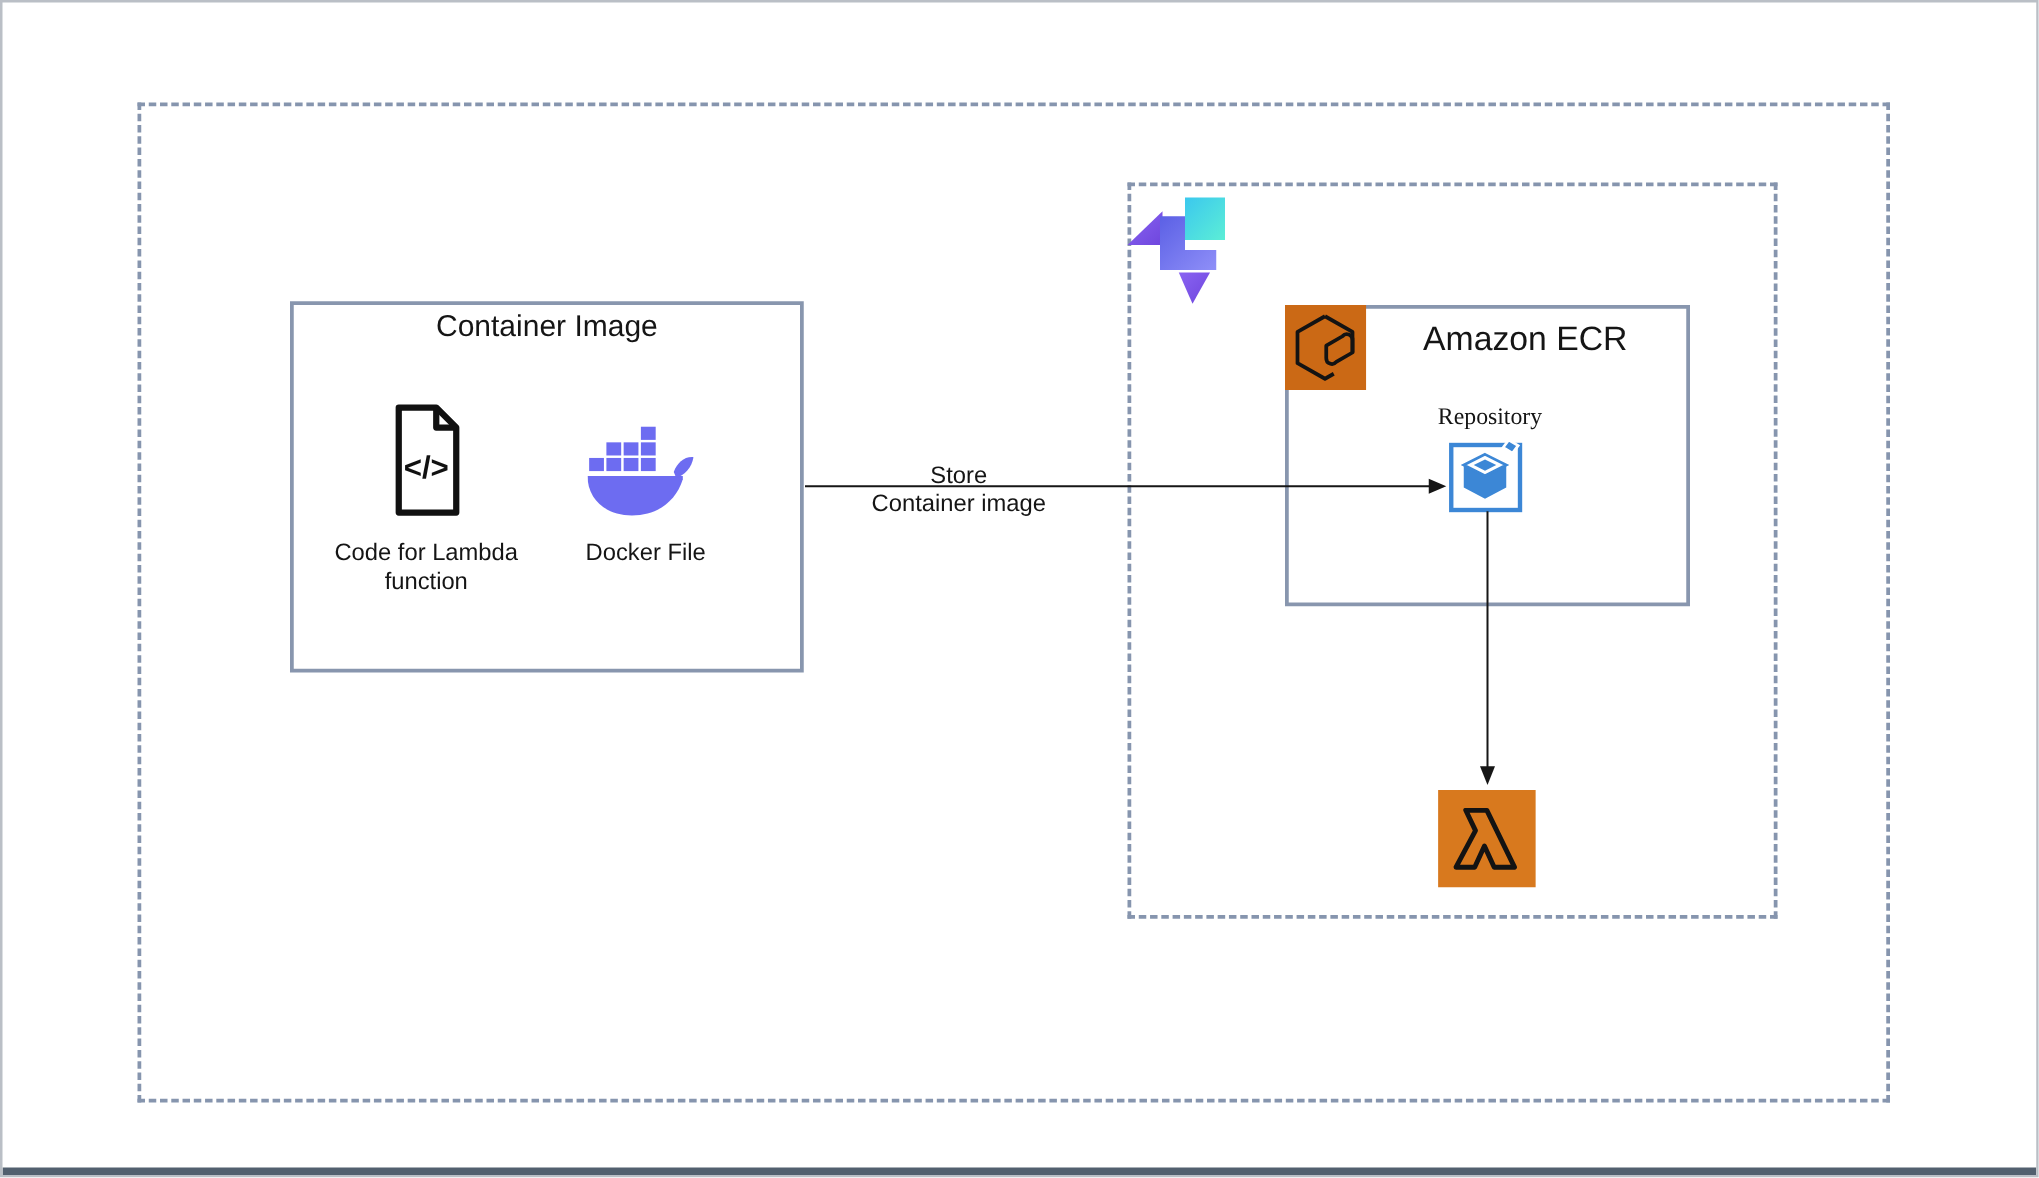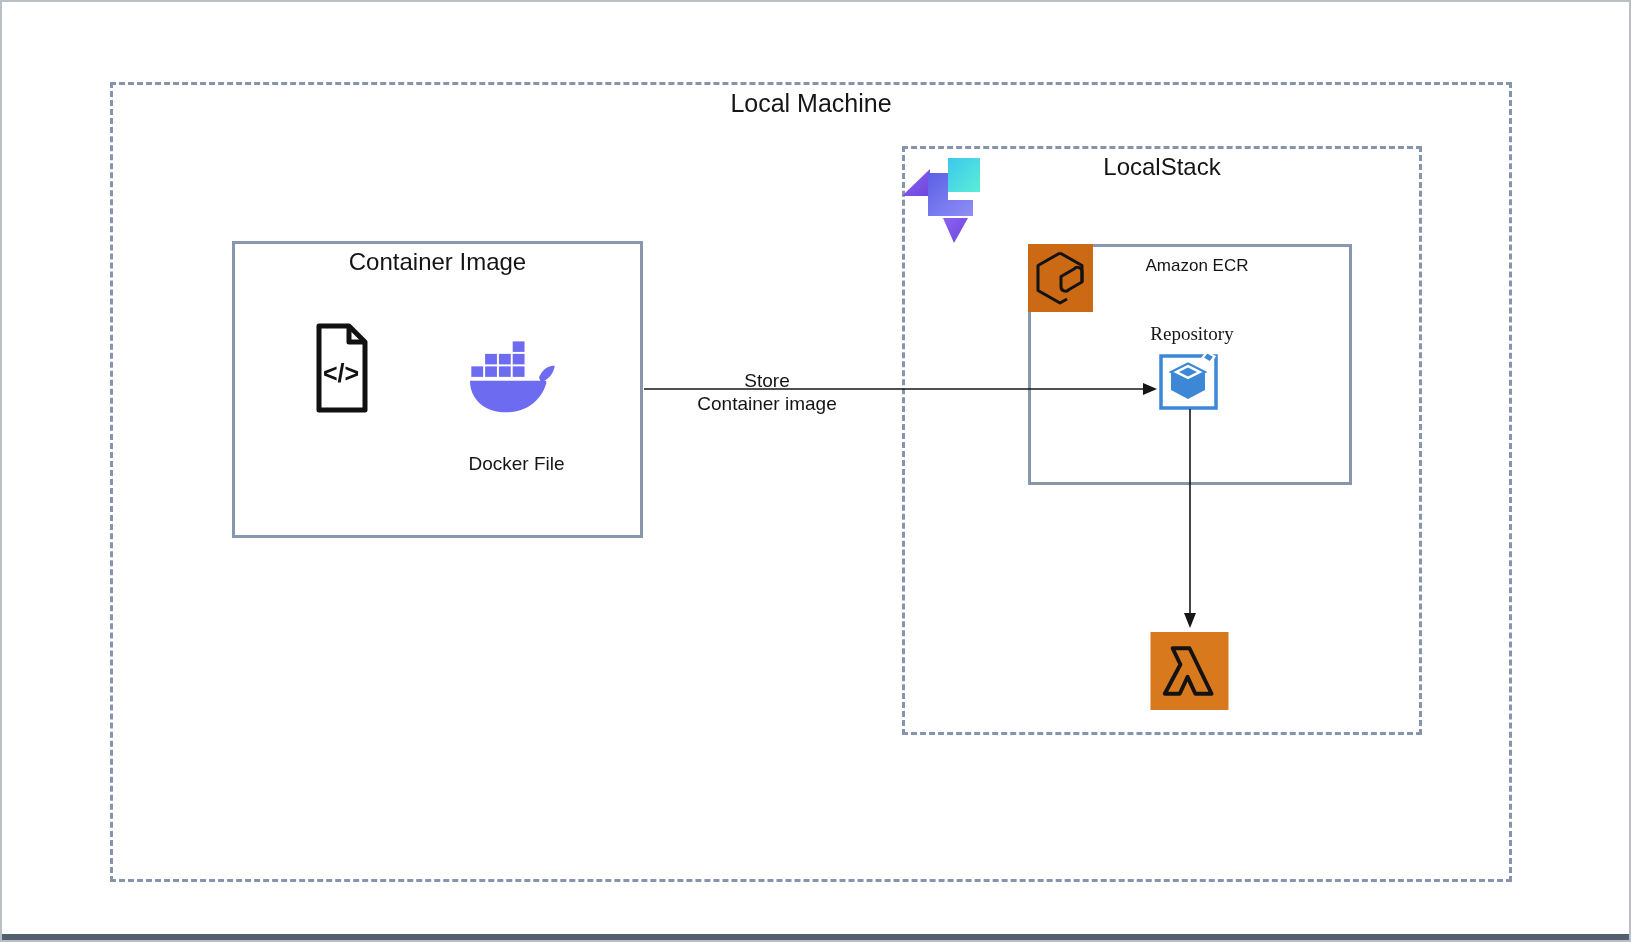--- a/index.html
+++ b/index.html
@@ -6,37 +6,35 @@
   .canvas{
     position:relative;width:1631px;height:942px;background:#fff;
     box-sizing:border-box;border:2px solid #babfc6;overflow:hidden;
     font-family:"Liberation Sans",sans-serif;color:var(--c-text,#151515);
   }
   .dashed-box{position:absolute;border:3px dashed var(--c-dash,#8695ae);box-sizing:border-box;background:transparent;}
   .solid-box{position:absolute;border:3px solid var(--c-solid,#8896ae);box-sizing:border-box;background:#fff;}
   .title{position:absolute;text-align:center;white-space:nowrap;}
   .t-lg{font-size:25px;}
   .t-md{font-size:24px;}
-  .t-ecr{font-size:17px;}
+  .t-ecr{font-size:27px;text-align:right;}
   .t-sm{font-size:19px;line-height:23px;}
   .icon-tile{position:absolute;}
   .arrow-layer{position:absolute;left:0;top:0;pointer-events:none;}
   .bottom-bar{position:absolute;left:0;bottom:0;width:100%;height:6px;background:var(--c-bottombar,#52606f);}
   svg{display:block;}
 </style>
 </head>
 <body>
 
 <div class="canvas">
 
   <div class="dashed-box" style="left:108px;top:80px;width:1402px;height:800px;"></div>
-  <div class="title t-lg" style="left:108px;top:87px;width:1402px;">Local Machine</div>
 
   <div class="dashed-box" style="left:900px;top:144px;width:520px;height:589px;"></div>
-  <div class="title t-md" style="left:900px;top:151px;width:520px;">LocalStack</div>
 
   <div class="icon-tile" style="left:894px;top:150px;">
     <svg width="90" height="94" viewBox="0 0 90 94">
       <defs>
         <linearGradient id="lsL" x1="0" y1="0" x2="1" y2="1">
           <stop offset="0" stop-color="#5b60e5"></stop>
             <stop offset="1" stop-color="#8f8ff8"></stop>
         </linearGradient>
         <linearGradient id="lsT" x1="0" y1="0" x2="1" y2="1">
           <stop offset="0" stop-color="#3bc8ee"></stop>
@@ -57,38 +55,42 @@
   <div class="solid-box" style="left:230px;top:239px;width:411px;height:297px;"></div>
   <div class="title t-md" style="left:230px;top:246px;width:411px;">Container Image</div>
 
   <div class="icon-tile" style="left:308px;top:320px;">
     <svg width="62" height="92" viewBox="0 0 62 92">
       <path d="M9,4 H39 L55,20 V88 H9 Z" fill="#ffffff" stroke="#111" stroke-width="5" stroke-linejoin="round"></path>
       <path d="M39,4 V20 H55" fill="none" stroke="#111" stroke-width="5" stroke-linejoin="round"></path>
       <text x="31" y="60" text-anchor="middle" font-family="Liberation Sans, sans-serif" font-size="25" font-weight="bold" fill="#111">&lt;/&gt;</text>
     </svg>
   </div>
+  <div class="title t-sm" style="left:239px;top:429px;width:200px;white-space:normal;">
+    <div>Code for Lambda</div>
+    <div>function</div>
+  </div>
 
   <div class="icon-tile" style="left:468px;top:338px;">
     <svg width="92" height="79" viewBox="0 0 70 60">
       <g style="fill:var(--c-docker,#6d6cf1)">
         <rect x="32.5" y="1" width="9" height="8"></rect>
         <rect x="11.5" y="10.5" width="9" height="8"></rect>
         <rect x="22" y="10.5" width="9" height="8"></rect>
         <rect x="32.5" y="10.5" width="9" height="8"></rect>
         <rect x="1" y="20" width="9" height="8"></rect>
         <rect x="11.5" y="20" width="9" height="8"></rect>
         <rect x="22" y="20" width="9" height="8"></rect>
         <rect x="32.5" y="20" width="9" height="8"></rect>
         <path d="M0,31 C0,45 11,55 27,55 C43,55 54,46 58,33 L58,31 Z"></path>
         <path d="M54,32 C59,30.5 63.5,26 64.5,19.5 C59,19 54.5,23 52.5,28.5 Z"></path>
       </g>
     </svg>
   </div>
-  <div class="title t-sm" style="left:427px;top:429px;width:175px;margin-top:21px;">Docker File</div>
+  <div class="title t-sm" style="left:427px;top:429px;width:175px;">Docker File</div>
 
   <div class="solid-box" style="left:1026px;top:242px;width:324px;height:241px;"></div>
   <div class="icon-tile" style="left:1026px;top:242px;">
     <svg width="65" height="68" viewBox="0 0 65 68">
       <rect x="0" y="0" width="65" height="68" style="fill:var(--c-ecr,#cb6915)"></rect>
       <g fill="none" stroke="#131313" stroke-width="3" stroke-linejoin="round">
         <path d="M32,9 L54,21.5 V38 M32,9 L10,21.5 V46.5 L32,59 L39,55"></path>
         <path d="M46,25 a4.5,4.5 0 0 1 8,3 v10 l-13,7.5 a4.5,4.5 0 0 1 -8,-3 v-10 z"></path>
       </g>
     </svg>

